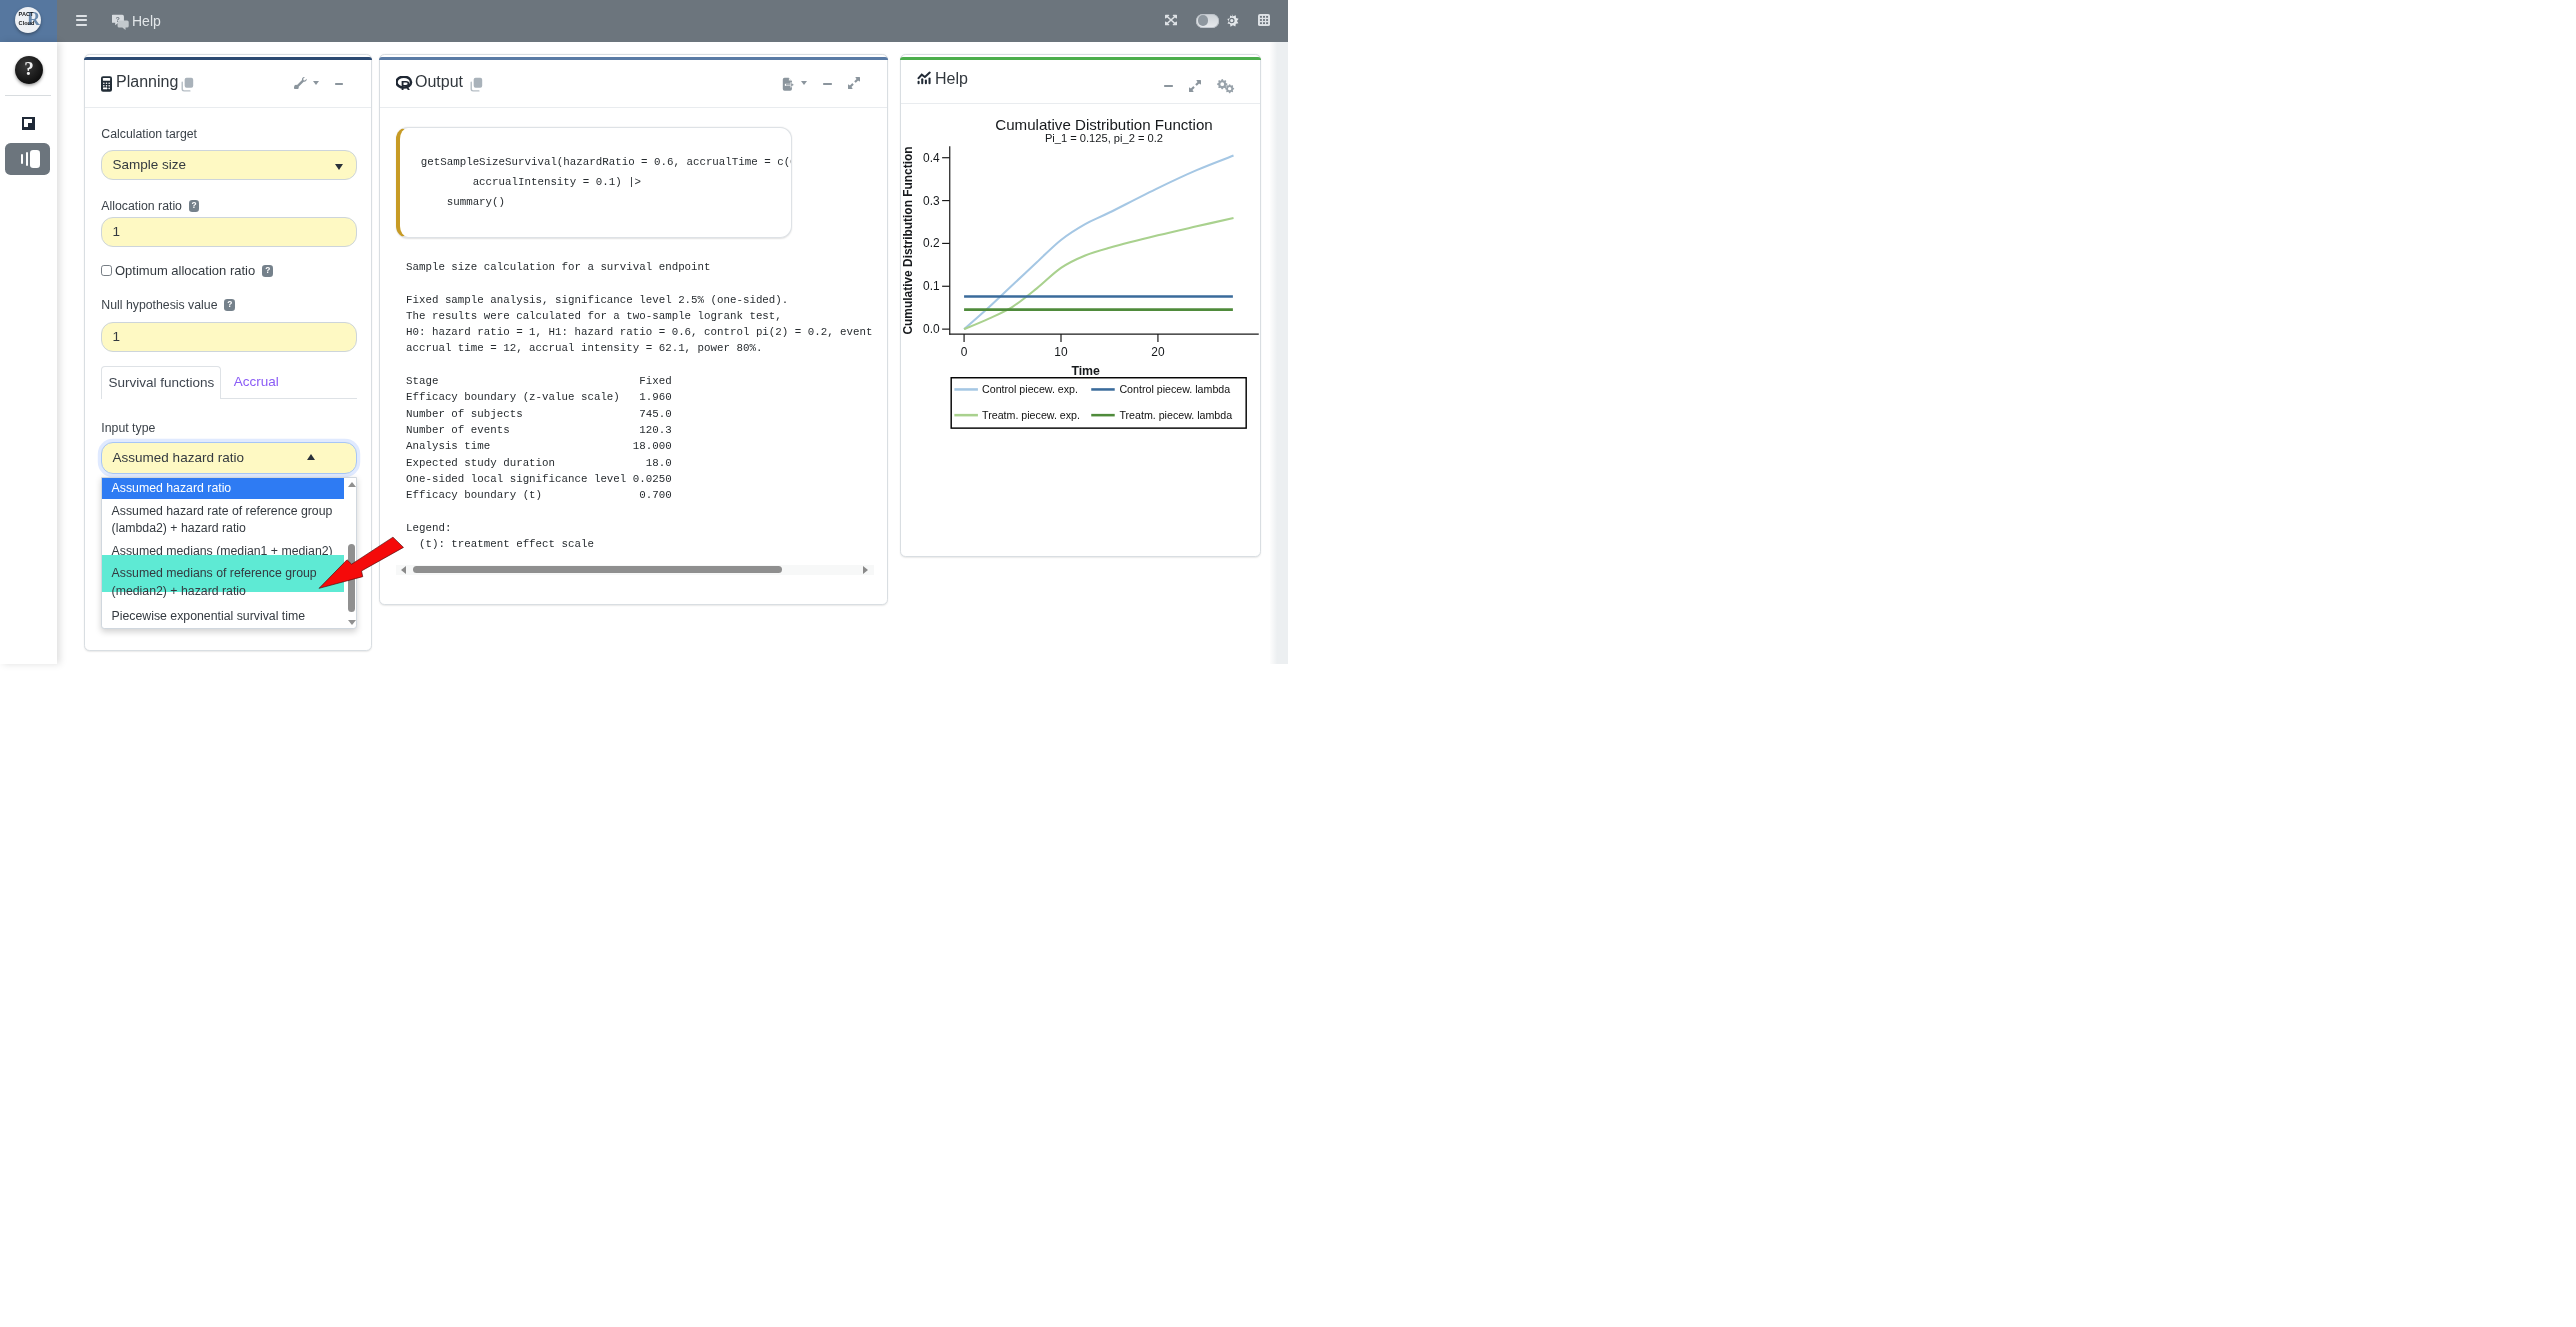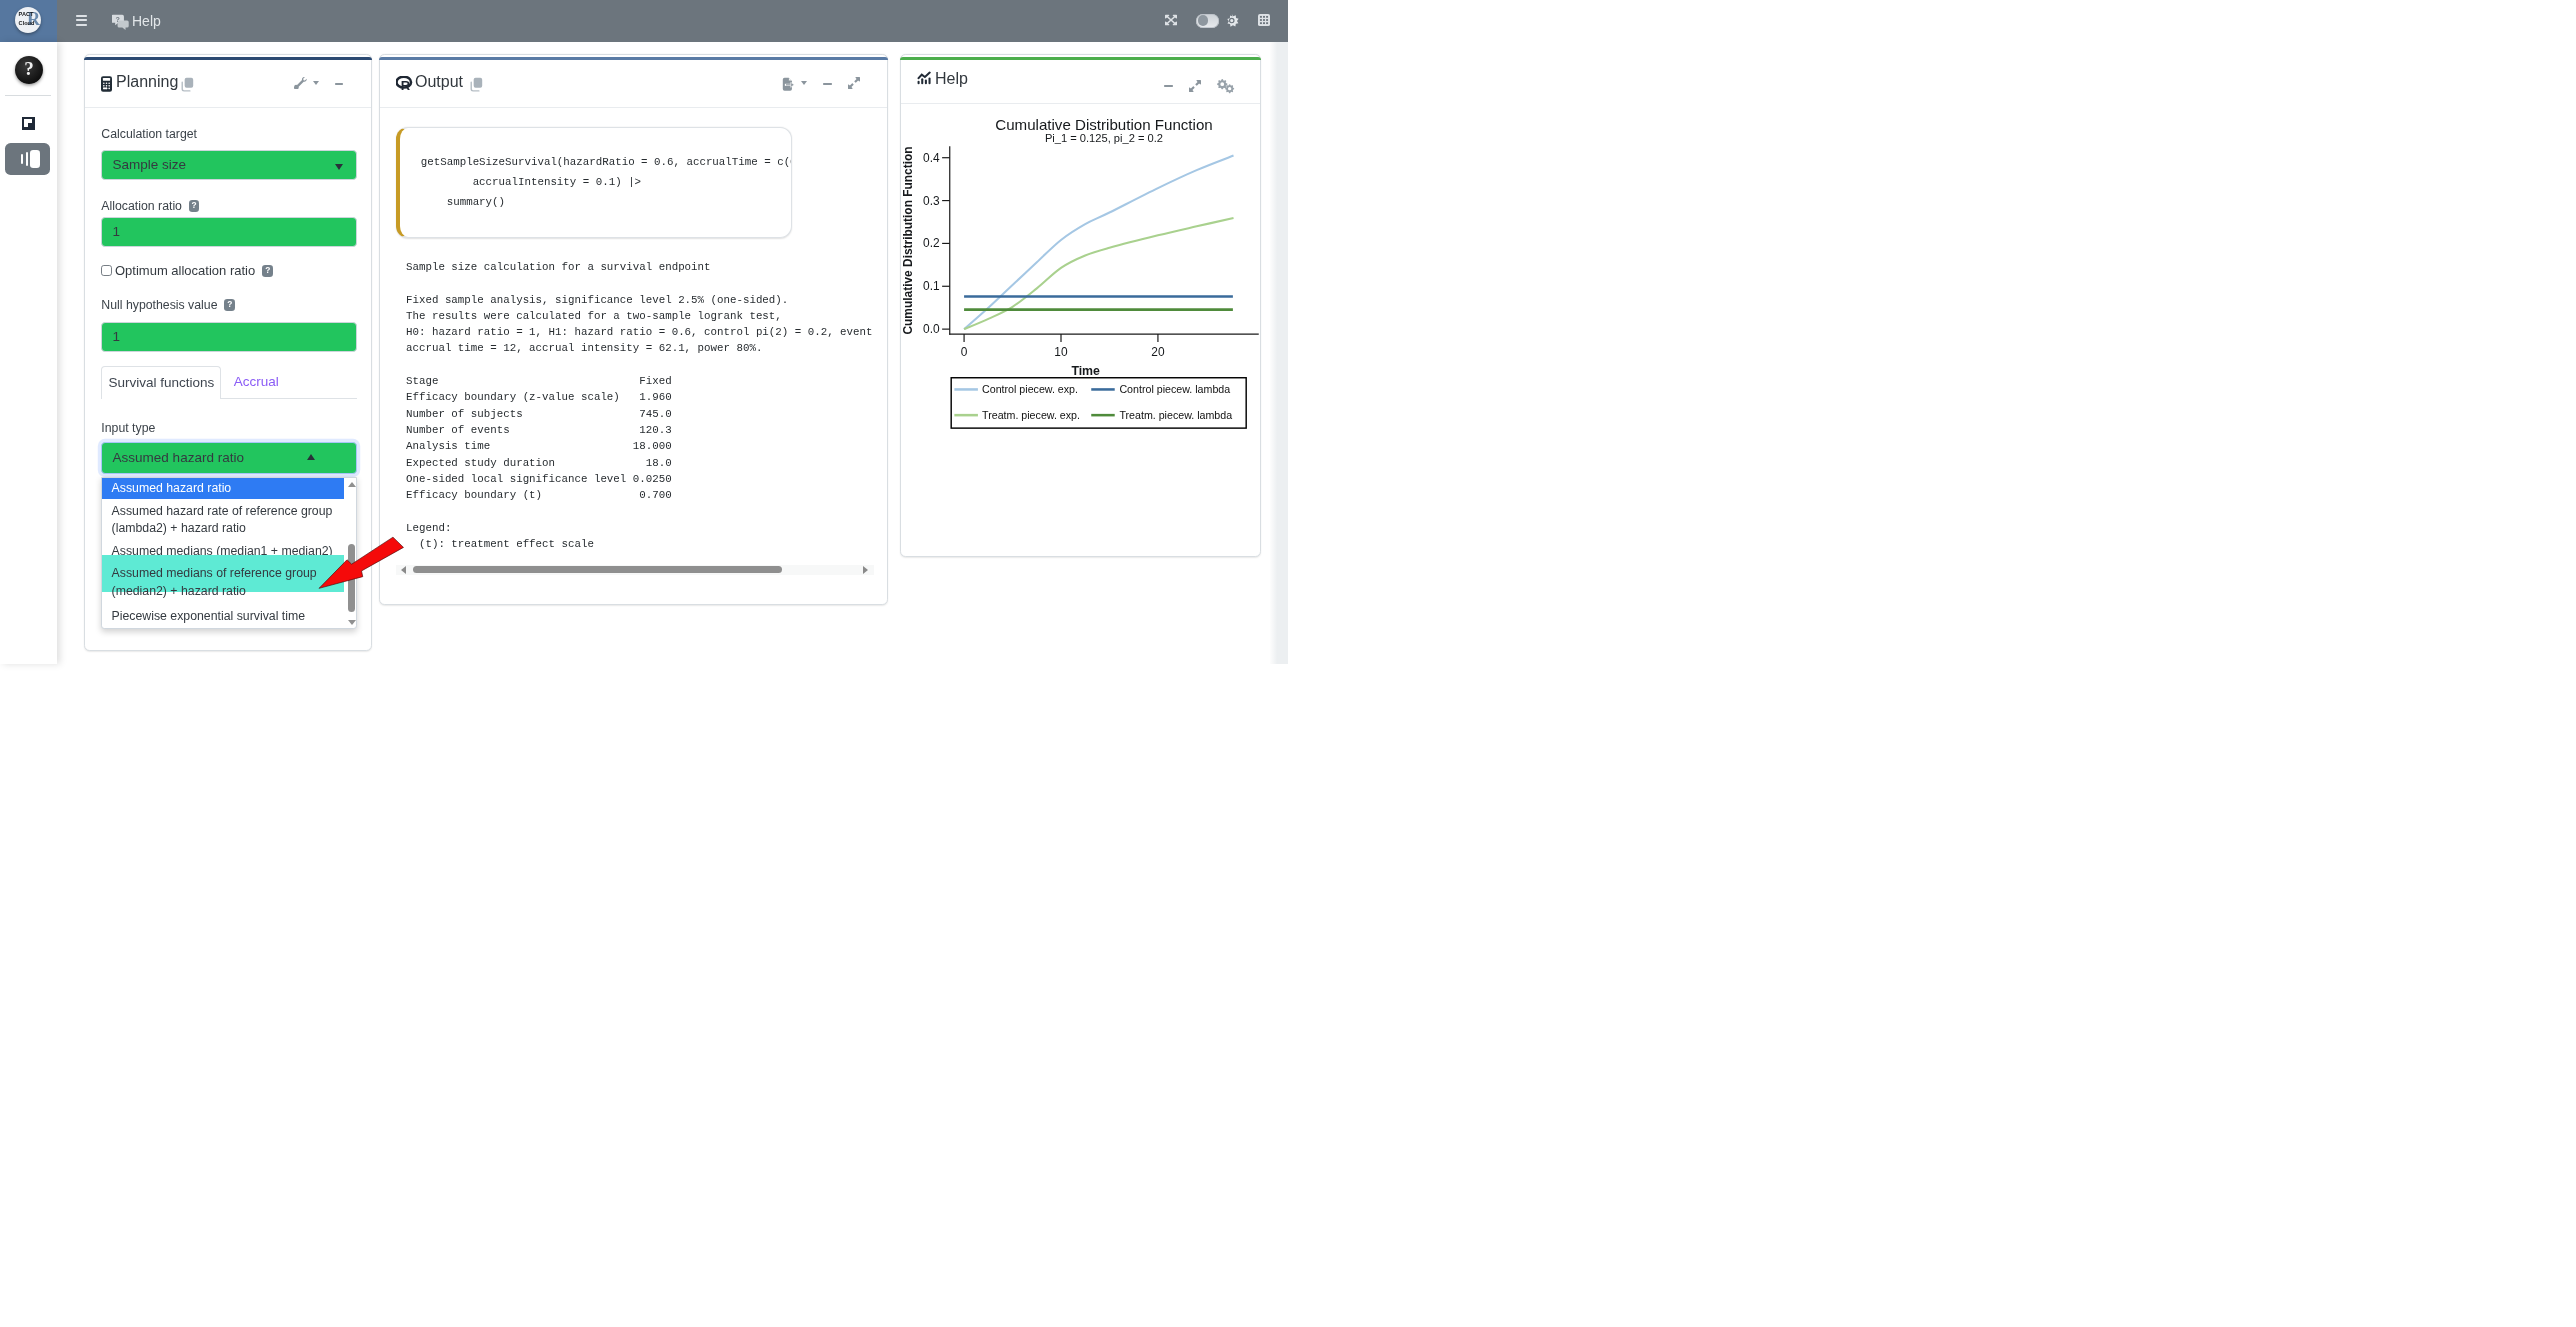--- a/index.html
+++ b/index.html
@@ -31,21 +31,21 @@
 .phead { position:absolute; left:0; top:4px; right:0; height:49px; border-bottom:0.8px solid #e9ecef; }
 .ptitle { position:absolute; font-size:16px; color:#32383e; }
 #planning { left:84px; top:54px; width:288px; height:597px;padding-left:31px; }
 #planning .ptop { background:#2c4a72; }
 #output { left:379px; top:54px; width:509px; height:551px; }
 #output .ptop { background:#5a7ba5; }
 #plot { left:900px; top:54px; width:361px; height:503px; }
 #plot .ptop { background:#4cae4c; }
 
 .lbl { position:absolute; font-size:12.3px; color:#3c434a; }
-.ctl { position:absolute; left:16.3px; width:256px; height:30px; border:0.8px solid #cdd5db; border-radius:4px; background:#22c55e; font-size:13.5px; color:#343a40; line-height:28px; padding-left:10.3px; }
+.ctl { position:absolute; left:16.3px; width:256px; height:30px; border:0.8px solid #cdd5db; border-radius:12px; background:#fef9c3; font-size:13.5px; color:#343a40; line-height:28px; padding-left:10.3px; }
 .qbadge { display:inline-block; width:10.7px; height:11.5px; background:#75818b; border-radius:3.2px; color:#fff; font-size:8.4px; font-weight:bold; text-align:center; line-height:11.5px; vertical-align:1.6px; }
 .caret-d { position:absolute; width:0; height:0; border-left:4.8px solid transparent; border-right:4.8px solid transparent; border-top:6px solid #29313a; }
 .caret-u { position:absolute; width:0; height:0; border-left:4.8px solid transparent; border-right:4.8px solid transparent; border-bottom:6px solid #29313a; }
 
 #tabs { position:absolute; left:16.3px; top:311px; width:256px; height:33px; }
 #tabs .underline { position:absolute; left:0; right:0; bottom:0; height:0.8px; background:#dee2e6; }
 #tab1 { position:absolute; left:0; top:0; width:120px; height:33px; border:0.8px solid #dee2e6; border-bottom:none; border-radius:4px 4px 0 0; background:#fff; z-index:2; font-size:13.5px; color:#3f4650; text-align:center; line-height:32px; }
 #tab2 { position:absolute; left:120px; top:0; width:70px; height:33px; font-size:13.5px; color:#8b5cf6; text-align:center; line-height:32px; }
 
 #dd { position:absolute; left:101px; top:477px; width:256px; height:152px; background:#fff; border:0.8px solid #d0d7de; border-radius:0 0 3.2px 3.2px; box-shadow:0 2.4px 6.4px rgba(0,0,0,.18); z-index:5; }

